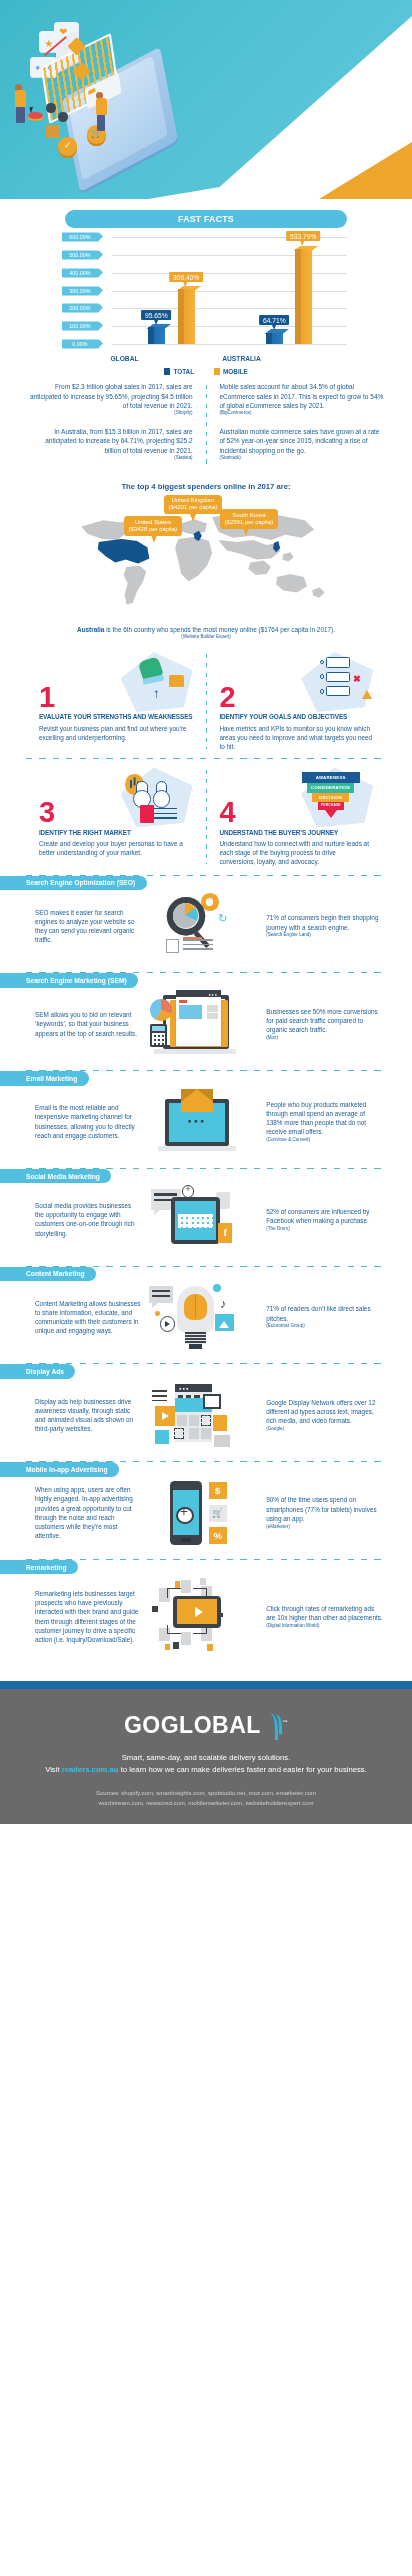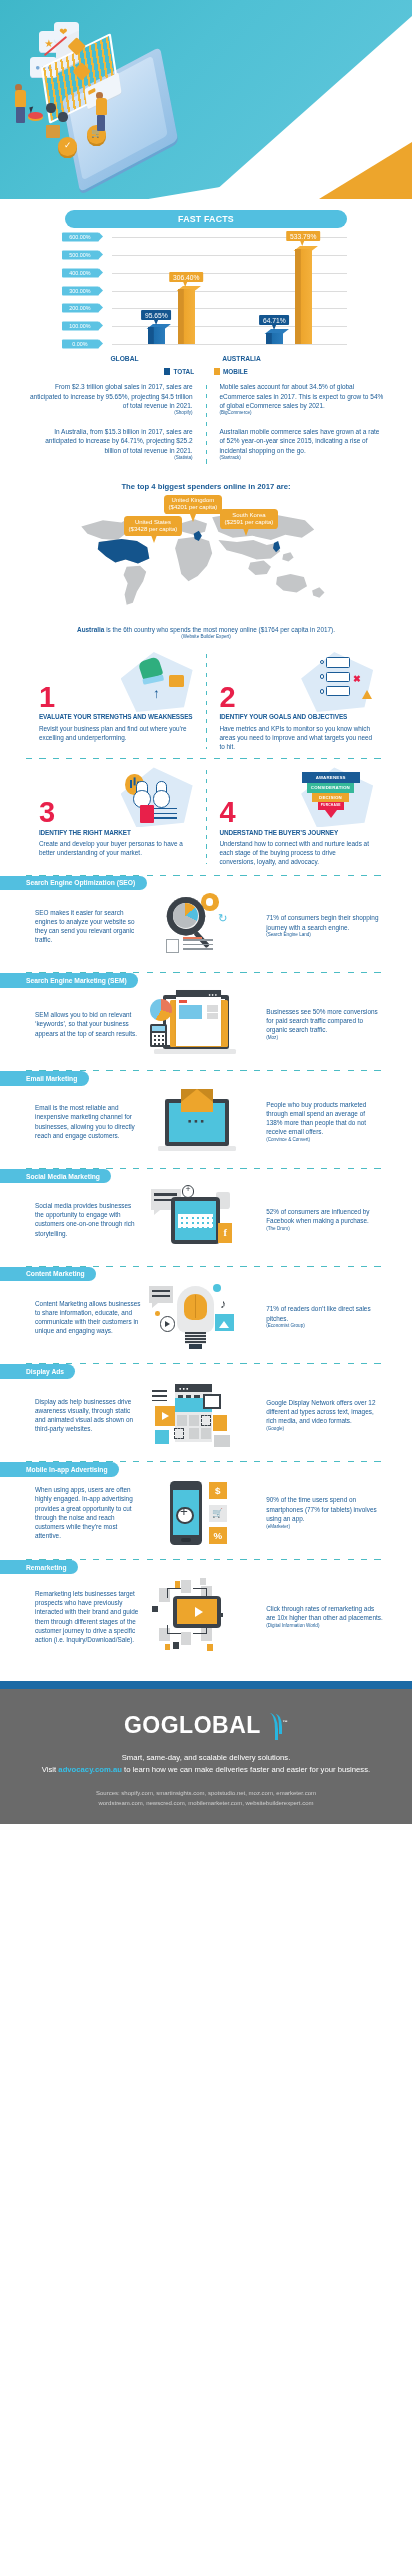--- a/index.html
+++ b/index.html
@@ -820,21 +820,21 @@
         <span>Click through rates of remarketing ads are 10x higher than other ad placements.</span>
         <span class="src">(Digital Information World)</span>
       </div>
     </div>
   </div>
 
   <div class="foot-band"></div>
   <div class="footer">
     <div class="logo"><span>GO</span><span>GLOBAL</span><span class="swoosh"></span><span class="tm">™</span></div>
     <div class="foot-t1">Smart, same-day, and scalable delivery solutions.</div>
-    <div class="foot-t2"><span>Visit </span><a href="#">advocacy.com.au</a><span> to learn how we can make deliveries faster and easier for your business.</span></div>
+    <div class="foot-t2"><span>Visit </span><a href="#">readers.com.au</a><span> to learn how we can make deliveries faster and easier for your business.</span></div>
     <div class="foot-src">
       <div>Sources: shopify.com, smartinsights.com, spotstudio.net, moz.com, emarketer.com</div>
       <div>wordstream.com, newscred.com, mobilemarketer.com, websitebuilderexpert.com</div>
     </div>
   </div>
 
 </div>
 
 
 </body></html>

